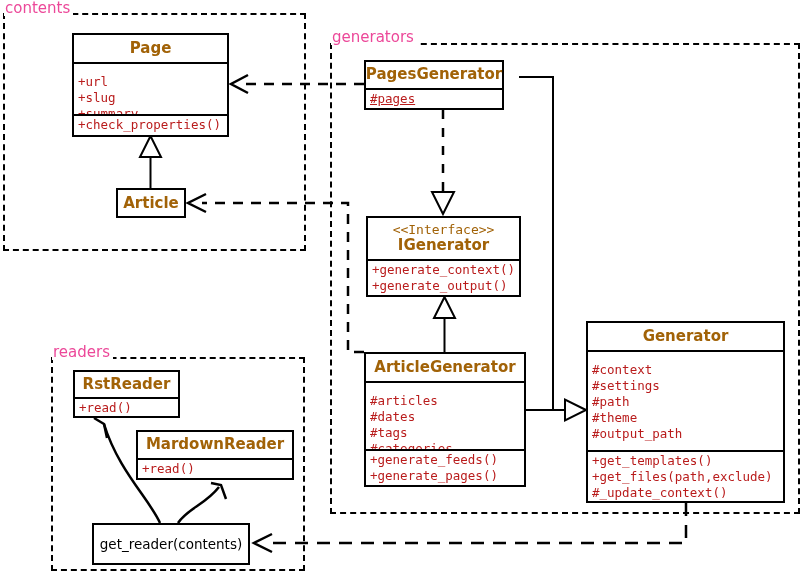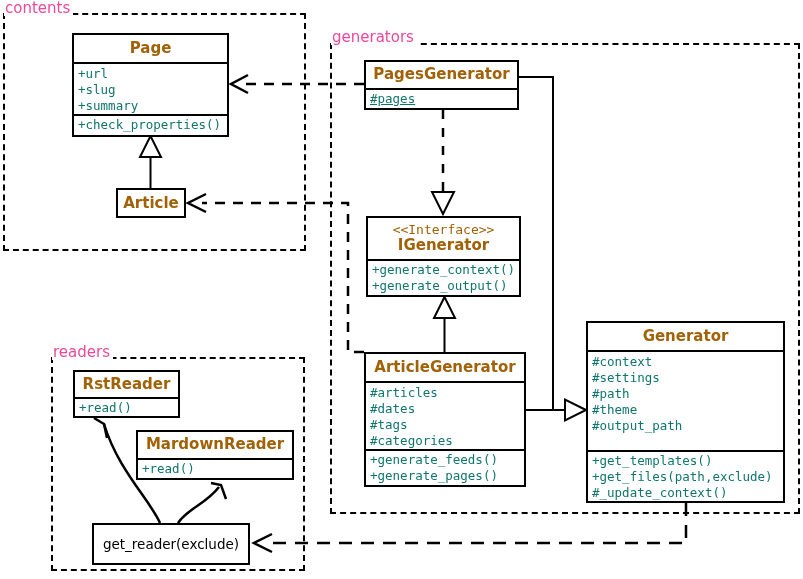--- a/index.html
+++ b/index.html
@@ -71,25 +71,25 @@
     font-size: 13px;
     line-height: 15px;
   }
   .cls-sep {
     border-top: 2px solid #000;
     height: 0;
     flex: 0 0 auto;
   }
   .cls-compartment {
     box-sizing: border-box;
-    padding: 2px 3px 2px 4px;
+    padding: 10px 3px 2px 4px;
     font-family: "DejaVu Sans Mono", monospace;
     font-size: 12.5px;
     line-height: 16px;
-    color: #0f766e;
+    color: #b91c1c;
     white-space: nowrap;
     overflow: hidden;
   }
   .cls-compartment div { white-space: nowrap; }
 
   
   .fnbox {
     position: absolute;
     box-sizing: border-box;
     border: 2px solid #000;
@@ -185,21 +185,21 @@
       <div>+check_properties()</div>
     </div>
   </div>
 
   <div class="cls" style="left:116px; top:188px; width:70px; height:30px;">
     <div class="cls-title" style="height:26px; padding:0;">
       <span>Article</span>
     </div>
   </div>
 
-  <div class="cls" style="left:364px; top:60px; width:155px; height:50px;">
+  <div class="cls" style="left:364px; top:60px; width:140px; height:50px;">
     <div class="cls-title" style="height:27px; padding:0;">
       <span>PagesGenerator</span>
     </div>
     <div class="cls-sep"></div>
     <div class="cls-compartment" style="height:19px; padding-top:1px;text-decoration:underline;">
       <div>#pages</div>
     </div>
   </div>
 
   <div class="cls" style="left:366px; top:216px; width:155px; height:81px;">
@@ -266,16 +266,16 @@
     <div class="cls-title" style="height:27px; padding:0;">
       <span>MardownReader</span>
     </div>
     <div class="cls-sep"></div>
     <div class="cls-compartment" style="height:19px; padding-top:1px;">
       <div>+read()</div>
     </div>
   </div>
 
   <div class="fnbox" style="left:92px; top:523px; width:158px; height:42px;">
-    <span>get_reader(exclude)</span>
+    <span>get_reader(contents)</span>
   </div>
 
 </div>
 
 </body></html>

